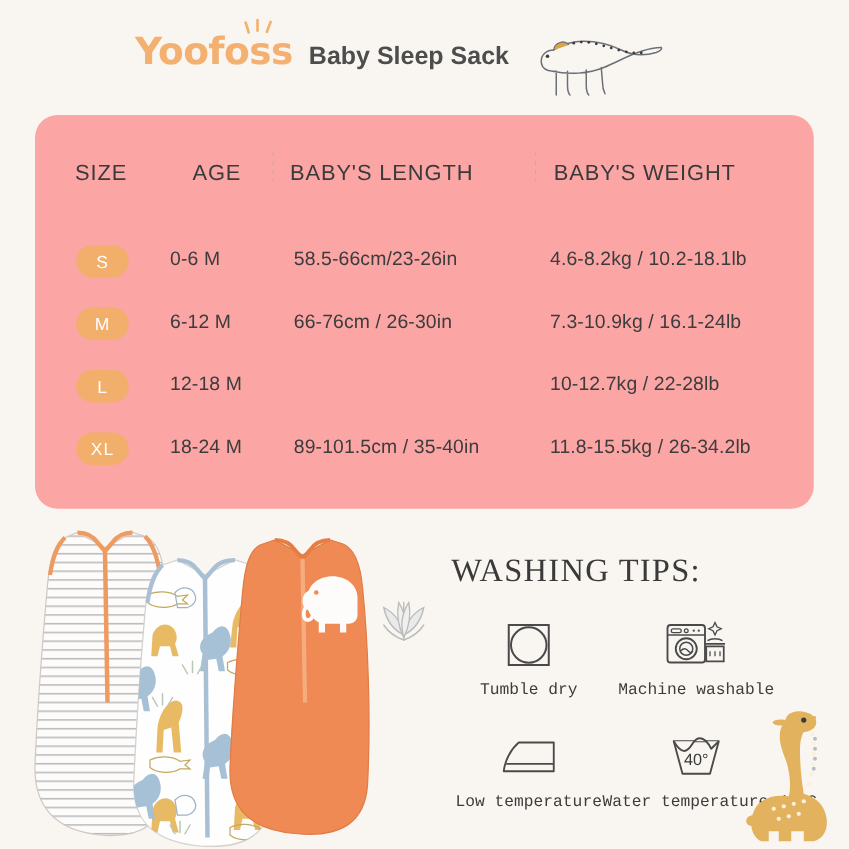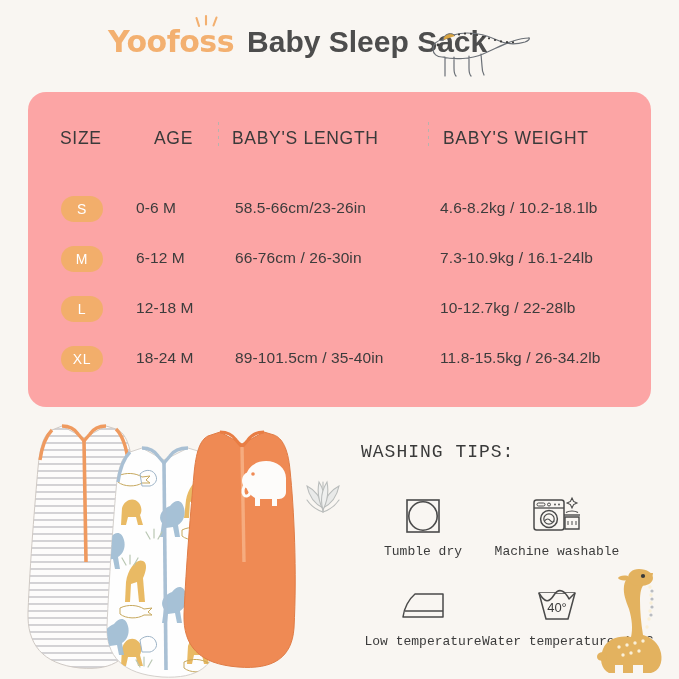--- a/index.html
+++ b/index.html
@@ -27,21 +27,21 @@
     letter-spacing: -0.5px;
     color: #f3b070;
     line-height: 1;
   }
   .logo-rays {
     position: absolute; left: 86px; top: -13px; width: 30px; height: 14px;
   }
   .title {
     font-family: "Liberation Sans", sans-serif;
     font-weight: 700;
-    font-size: 30px;
+    font-size: 20px;
     color: #4d4d4d;
     letter-spacing: 0px;
     line-height: 1;
   }
   .header-dino {
     position: absolute; right: 12px; top: 18px; width: 108px; height: 62px;
   }
 
   
   .size-panel {
@@ -109,24 +109,24 @@
     width: 290px; height: 267px;
   }
   .leaf-deco { position: absolute; left: 295px; top: 468px; width: 56px; height: 56px; }
 
   
   .wash {
     position: absolute; left: 330px; top: 430px; width: 349px; height: 249px;
   }
   .wash-title {
     position: absolute; left: 31px; top: 12px;
-    font-size: 18px; font-weight: 400;
+    font-size: 26px; font-weight: 400;
     letter-spacing: 1px;
     color: #3a3a3a;
-    font-family: Liberation Mono, monospace;
+    font-family: Liberation Serif, serif;
   }
   .tip {
     position: absolute; width: 150px; text-align: center;
   }
   .tip-icon {
     height: 48px; display: flex; align-items: center; justify-content: center;
   }
   .tip-label {
     font-size: 13px; color: #3c3c3c; margin-top: 4px;
     font-family: Liberation Mono, monospace; white-space: nowrap;

